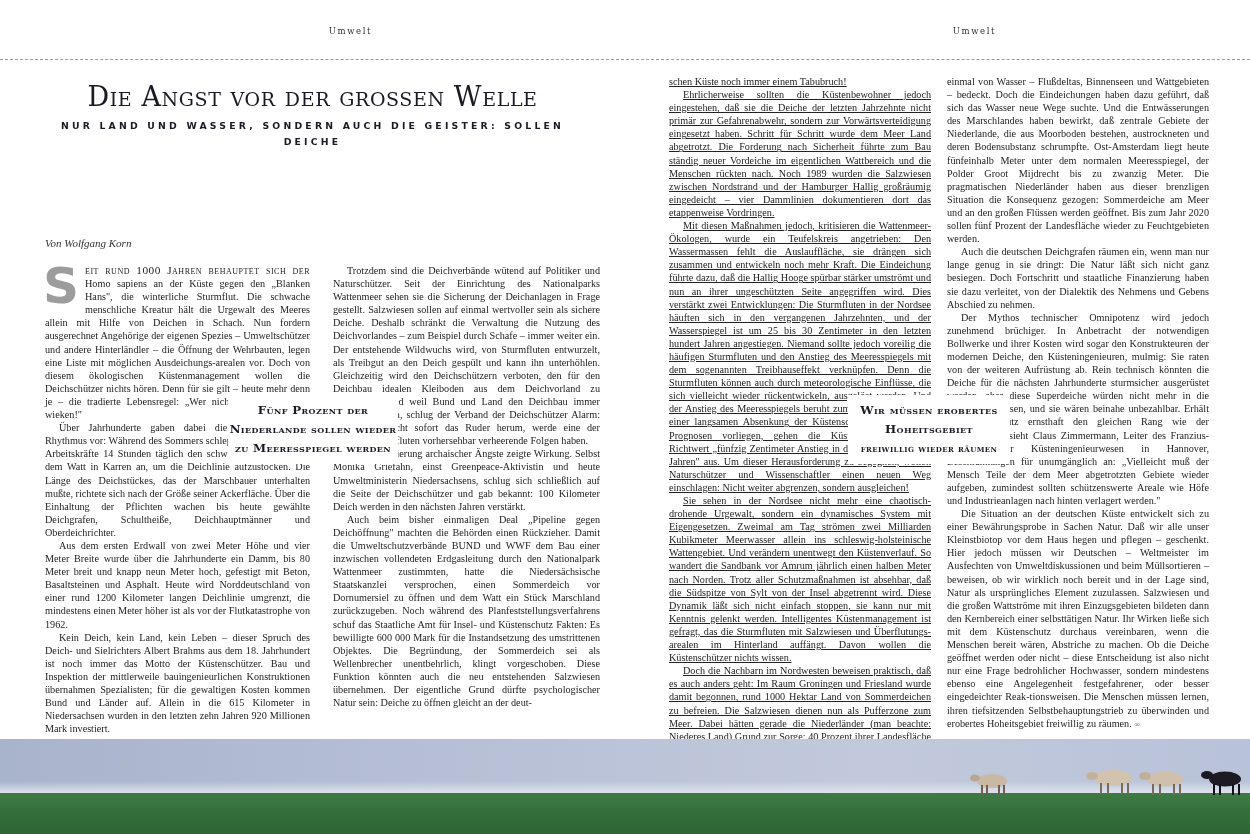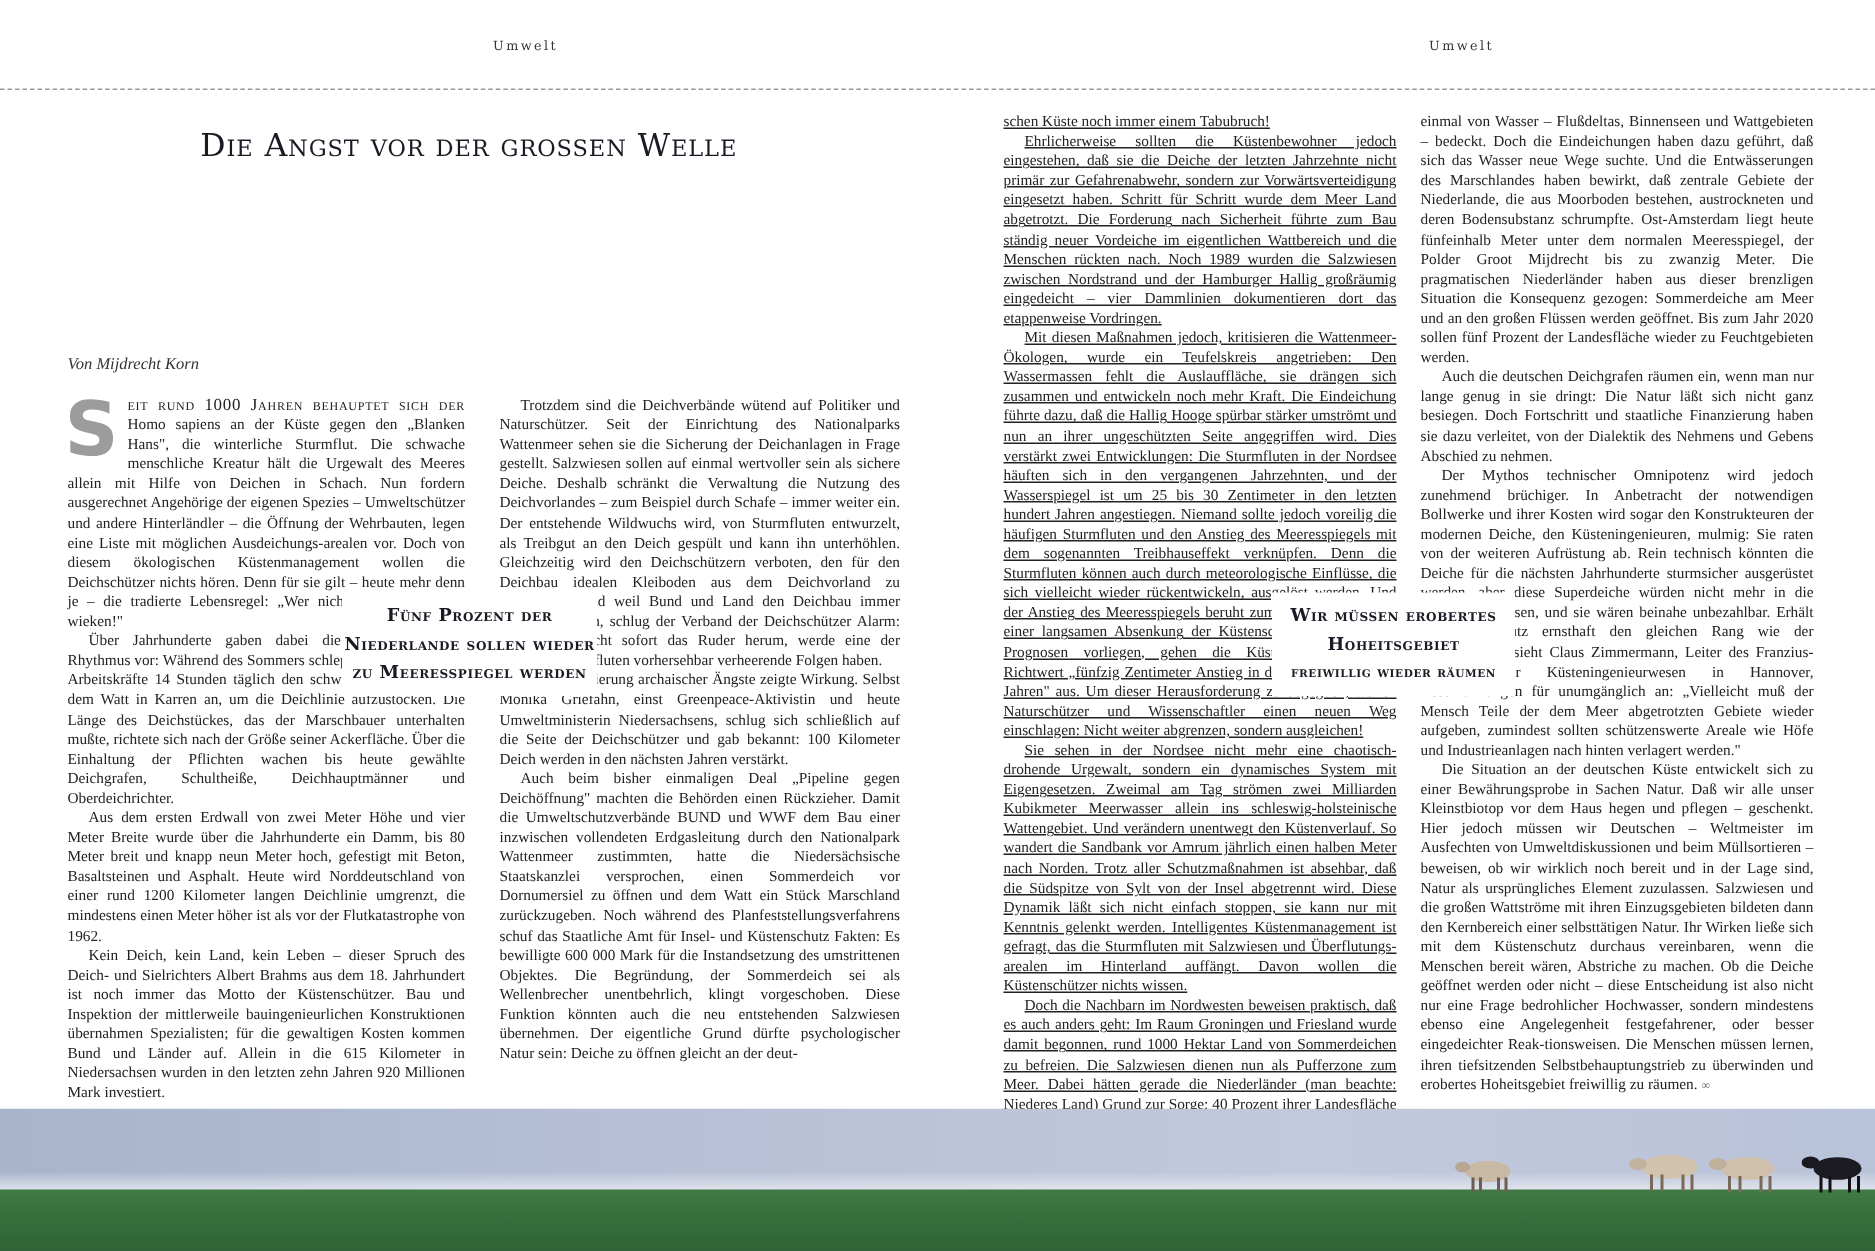--- a/index.html
+++ b/index.html
@@ -11,21 +11,21 @@
   .runhead {
     position: absolute; top: 26px; font-size: 8.5px; letter-spacing: 1.6px;
     color: #333; font-family: "DejaVu Serif", serif; width: 120px; text-align: right;
   }
   .rule {
     position: absolute; top: 59px; left: 0; width: 1250px; height: 0;
     border-top: 1px dashed #9a9a9a;
   }
   .title {
     position: absolute; top: 82px; left: 0; width: 625px; text-align: center;
-    font-family: "DejaVu Serif", serif; font-size: 21px; color: #1a1a24;
+    font-family: "DejaVu Serif", serif; font-size: 27px; color: #1a1a24;
     font-variant: small-caps; letter-spacing: 0.6px; line-height: 30px;
   }
   .subtitle {
     position: absolute; top: 118px; left: 40px; width: 545px; text-align: center;
     font-family: "DejaVu Sans", sans-serif; font-weight: bold; font-size: 9.3px;
     letter-spacing: 3.2px; line-height: 15.5px; color: #1a1a24; text-transform: uppercase;
   }
   .byline {
     position: absolute; top: 237px; left: 45px; font-style: italic; font-size: 11px; color: #333;
   }
@@ -72,23 +72,24 @@
 </style>
 </head>
 <body>
 
 <div class="runhead" style="left:252px;">Umwelt</div>
 <div class="runhead" style="left:876px;">Umwelt</div>
 <div class="rule"></div>
 
 <div class="title">Die Angst vor der grossen Welle</div>
 <div class="subtitle">
+  <div>nur Land und Wasser, sondern auch die Geister: sollen Deiche</div>
 </div>
 
-<div class="byline">Von Mijdrecht Korn</div>
+<div class="byline">Von Wolfgang Korn</div>
 
 <div class="col col1">
   <div class="spacer-left" style="height:0;"></div>
   <p class="noind">
     <span class="dropcap">S</span>
     <span class="smallcaps-open">eit rund 1000 Jahren behauptet sich der</span>
     <span>Homo sapiens an der Küste gegen den „Blanken Hans", die winterliche Sturmflut. Die schwache menschliche Kreatur hält die Urgewalt des Meeres allein mit Hilfe von Deichen in Schach. Nun fordern ausgerechnet Angehörige der eigenen Spezies – Umweltschützer und andere Hinterländler – die Öffnung der Wehrbauten, legen eine Liste mit möglichen Ausdeichungs-arealen vor. Doch von diesem ökologischen Küstenmanagement wollen die Deichschützer nichts hören. Denn für sie gilt – heute mehr denn je – die tradierte Lebensregel: „Wer nich dieken will, muß wieken!"</span>
   </p>
   <p style="padding-right:0;">
     <span>Über Jahrhunderte gaben dabei die Jahreszeiten den Rhythmus vor: Während des Sommers schleppten mehr als 1000 Arbeitskräfte 14 Stunden täglich den schweren Kleiboden aus dem Watt in Karren an, um die Deichlinie aufzustocken. Die Länge des Deichstückes, das der Marschbauer unterhalten mußte, richtete sich nach der Größe seiner Ackerfläche. Über die Einhaltung der Pflichten wachen bis heute gewählte Deichgrafen, Schultheiße, Deichhauptmänner und Oberdeichrichter.</span>

